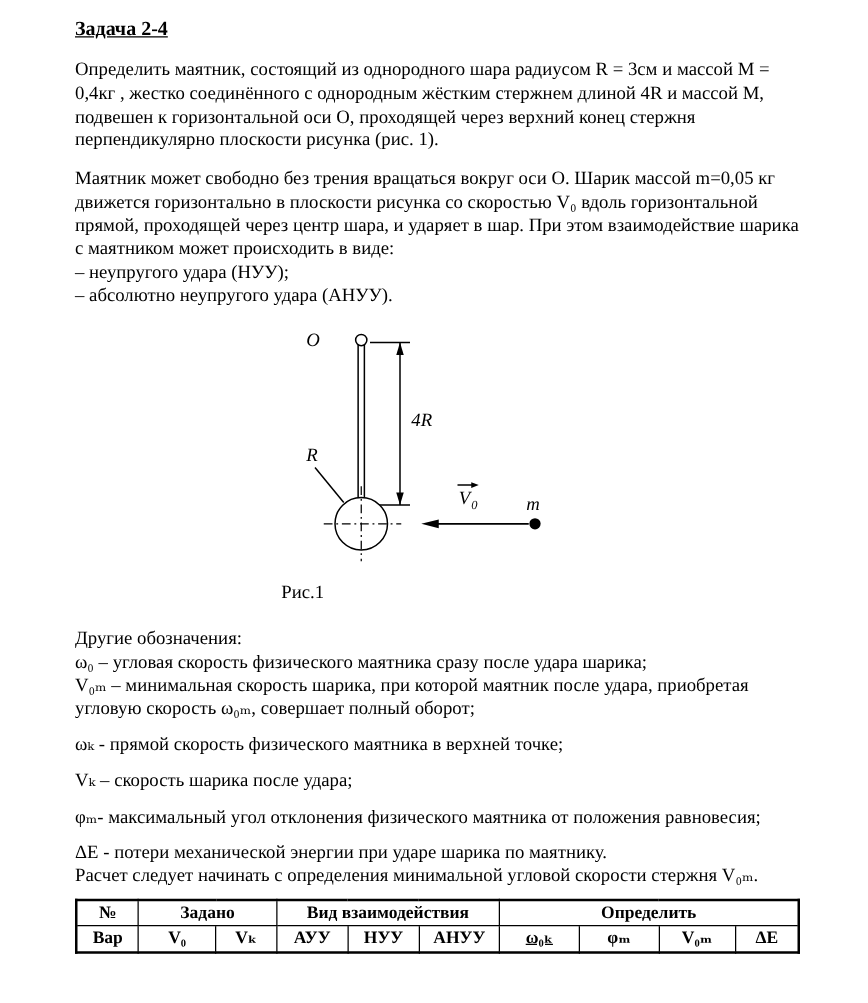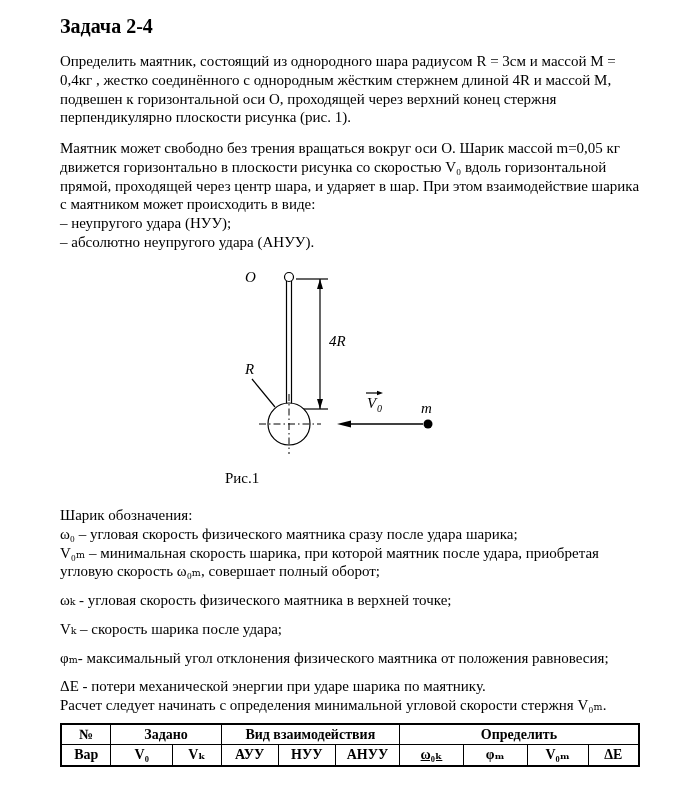--- a/index.html
+++ b/index.html
@@ -5,21 +5,21 @@
   html, body { margin: 0; padding: 0; }
   body {
     width: 694px; height: 802px;
     box-sizing: border-box;
     padding: 14px 52px 0 60px;
     background: #fff; color: #000;
     font-family: "Liberation Serif", "DejaVu Serif", serif;
     font-size: 15px; line-height: 1.25;
     overflow: hidden;
   }
-  .title { font-size: 20px; font-weight: bold; margin: 0 0 13px 0; }
+  .title { font-size: 16px; font-weight: bold; margin: 0 0 13px 0; text-decoration: underline; }
   .para { margin: 0 0 12px 0; }
   .para2 { margin: 0; }
   .math { }
   .impact-list p { margin: 0; }
   .figure-wrap { margin: 14px 0 0 165px; width: 230px; }
   .fig-caption { width: 230px; margin-top: 3px; }
   svg text { font-family: "Liberation Serif", "DejaVu Serif", serif; font-size: 15px; fill: #000; }
   svg text.it { font-style: italic; }
   svg text.small { font-size: 10px; }
   .ln  { stroke: #000; stroke-width: 1.2; fill: none; }
@@ -91,24 +91,24 @@
 
       <text x="142" y="142" class="it">V</text>
       <text x="152" y="146" class="it small">0</text>
       <line x1="141" y1="127" x2="154" y2="127" class="ln"></line>
       <polygon points="158,127 152,124.7 152,129.3" fill="#000"></polygon>
     </svg>
     <div class="fig-caption">Рис.1</div>
   </div>
 
   <div class="notations">
-    <p>Шарик обозначения:</p>
+    <p>Другие обозначения:</p>
     <p>ω₀ – угловая скорость физического маятника сразу после удара шарика;</p>
     <p>V₀ₘ – минимальная скорость шарика, при которой маятник после удара, приобретая угловую скорость ω₀ₘ, совершает полный оборот;</p>
-    <p class="gap">ωₖ - угловая скорость физического маятника в верхней точке;</p>
+    <p class="gap">ωₖ - прямой скорость физического маятника в верхней точке;</p>
     <p class="gap">Vₖ – скорость шарика после удара;</p>
     <p class="gap">φₘ- максимальный угол отклонения физического маятника от положения равновесия;</p>
     <p class="gap">ΔЕ - потери механической энергии при ударе шарика по маятнику.</p>
     <p>Расчет следует начинать с определения минимальной угловой скорости стержня V₀ₘ.</p>
   </div>
 
   <table class="variant">
     <tbody>
         <tr>
       <th style="width:46px">№</th>

